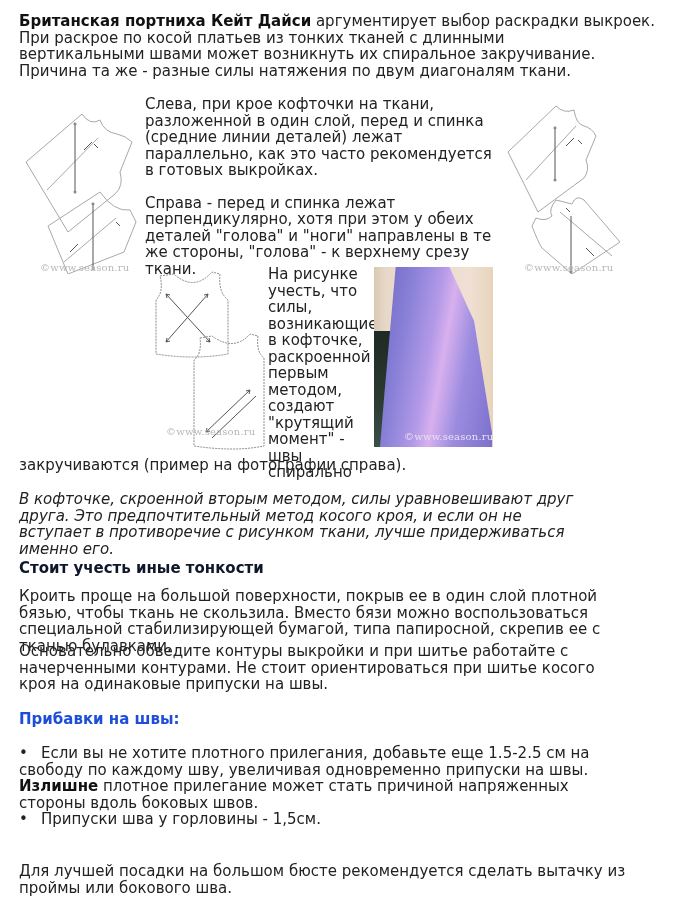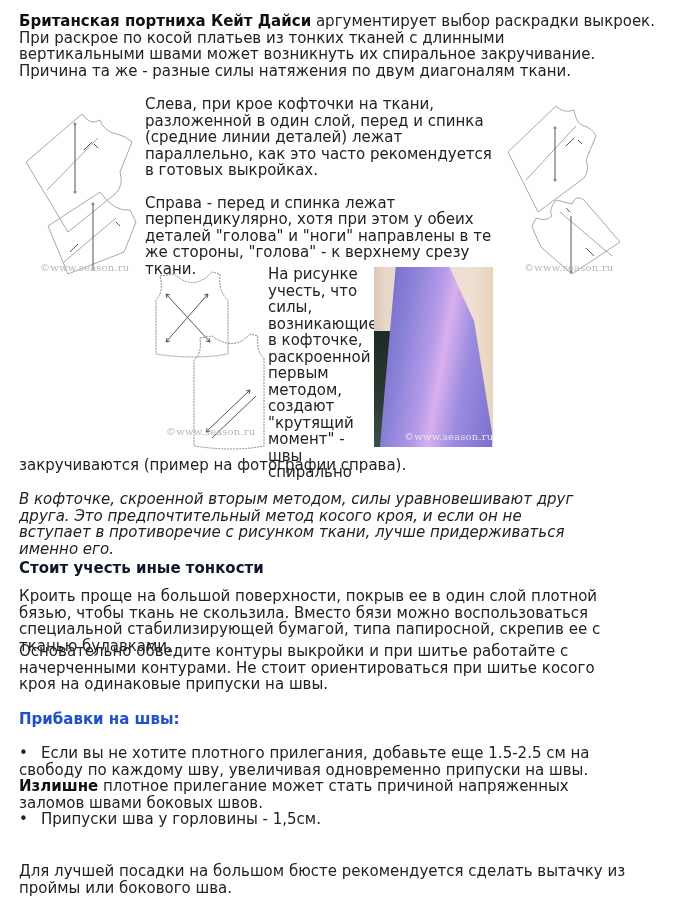--- a/index.html
+++ b/index.html
@@ -118,20 +118,20 @@
 <p class="abs t" style="left:19px; top:491px; width:570px;font-style:italic;">В кофточке, скроенной вторым методом, силы уравновешивают друг друга. Это предпочтительный метод косого кроя, и если он не вступает в противоречие с рисунком ткани, лучше придерживаться именно его.</p>
 
 <p class="abs t heading-blue" style="left:19px; top:560px;">Стоит учесть иные тонкости</p>
 <p class="abs t" style="left:19px; top:588px; width:600px;">Кроить проще на большой поверхности, покрыв ее в один слой плотной бязью, чтобы ткань не скользила. Вместо бязи можно воспользоваться специальной стабилизирующей бумагой, типа папиросной, скрепив ее с тканью булавками.</p>
 <p class="abs t" style="left:19px; top:643px; width:610px;">Основательно обведите контуры выкройки и при шитье работайте с начерченными контурами. Не стоит ориентироваться при шитье косого кроя на одинаковые припуски на швы.</p>
 
 <p class="abs t heading-black" style="left:19px; top:711px;">Прибавки на швы:</p>
 
 <div class="abs" style="left:19px; top:745px; width:615px;">
   <p class="t">
-    <span class="bullet">•</span><span>Если вы не хотите плотного прилегания, добавьте еще 1.5-2.5 см на свободу по каждому шву, увеличивая одновременно припуски на швы. </span><b>Излишне</b><span> плотное прилегание может стать причиной напряженных заломов швами боковых швов.</span>
+    <span class="bullet">•</span><span>Если вы не хотите плотного прилегания, добавьте еще 1.5-2.5 см на свободу по каждому шву, увеличивая одновременно припуски на швы. </span><b>Излишне</b><span> плотное прилегание может стать причиной напряженных стороны вдоль боковых швов.</span>
   </p>
   <p class="t">
     <span class="bullet">•</span><span>Припуски шва у горловины - 1,5см.</span>
   </p>
 </div>
 
 <p class="abs t" style="left:19px; top:863px; width:620px;">Для лучшей посадки на большом бюсте рекомендуется сделать вытачку из проймы или бокового шва.</p>
 
 </body></html>

